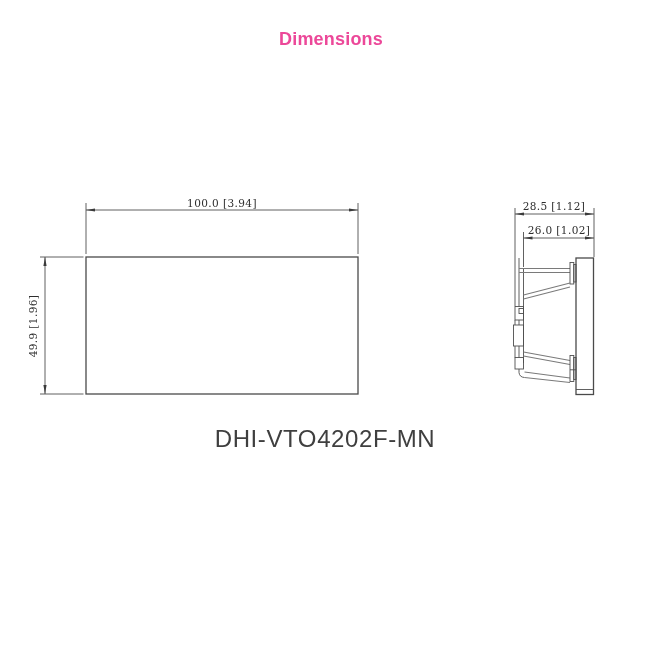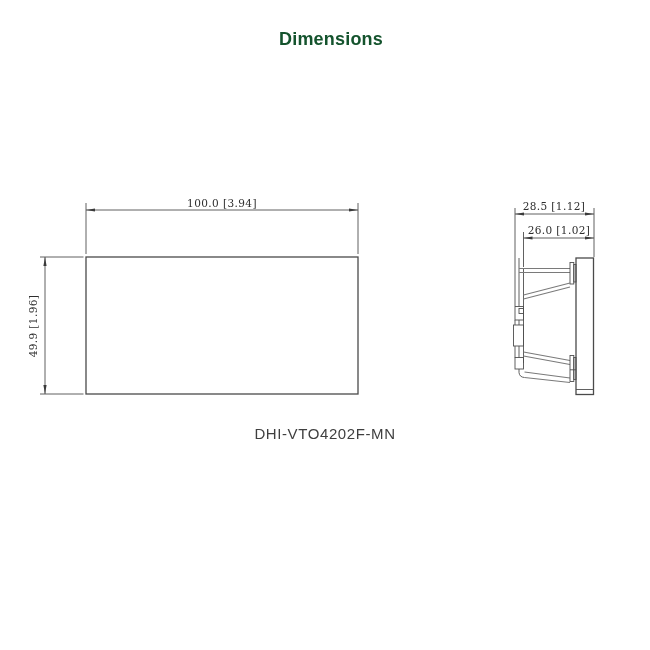--- a/index.html
+++ b/index.html
@@ -4,28 +4,28 @@
 <style>
   html,body{margin:0;padding:0;}
   body{
     width:650px;height:650px;background:#ffffff;
     font-family:"Liberation Sans",sans-serif;
     position:relative;overflow:hidden;
   }
   .page-title{
     position:absolute;left:0;right:0;top:29px;
     text-align:center;
-    font-size:18px;font-weight:bold;color:#14532d;
+    font-size:18px;font-weight:bold;color:#ec4899;
     letter-spacing:0.2px;
     margin-left:12px;
   }
   .model-number{
     position:absolute;left:0;right:0;top:425px;
     text-align:center;
-    font-size:15px;font-weight:400;color:#3f3f3f;
+    font-size:24px;font-weight:400;color:#3f3f3f;
     letter-spacing:0.6px;
   }
   svg.drawing{position:absolute;left:0;top:0;}
   .thin   {stroke:#4f4f4f;stroke-width:0.9;fill:none;}
   .thick  {stroke:#4a4a4a;stroke-width:1.3;fill:#ffffff;}
   .bar    {stroke:#7a7a7a;stroke-width:1.1;fill:none;}
   .arrow  {fill:#3a3a3a;stroke:none;}
   .dimtxt {
     font-family:"DejaVu Serif",serif;
     font-size:10.5px;fill:#2e2e2e;letter-spacing:0.4px;

